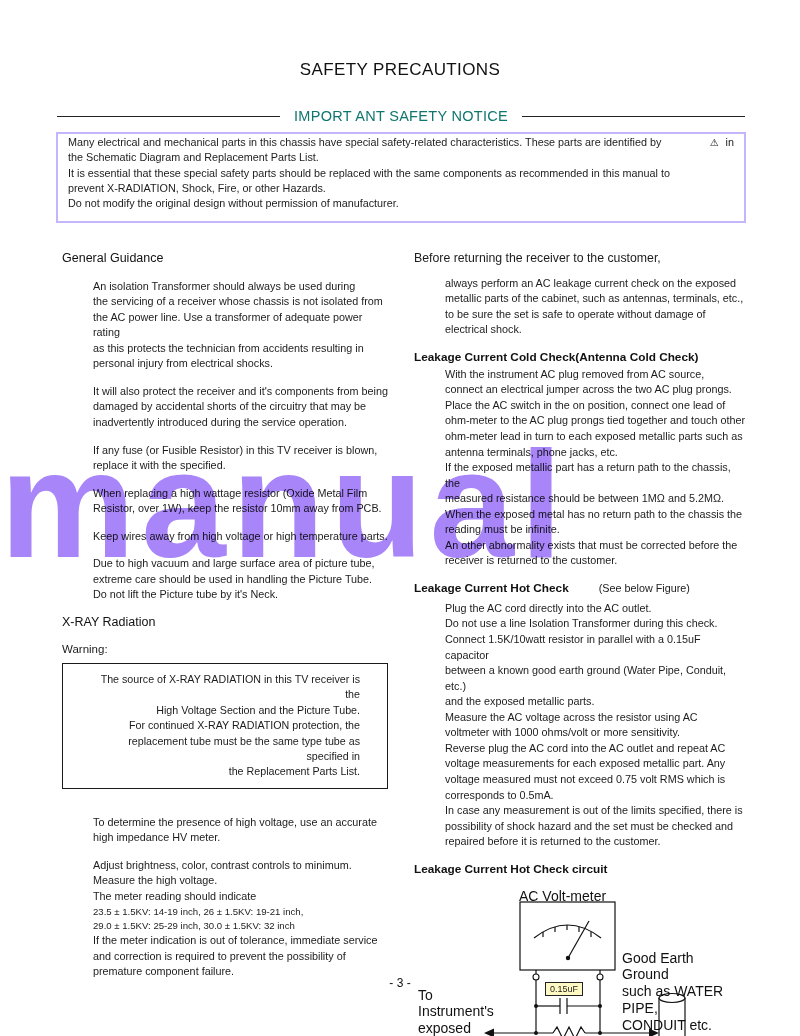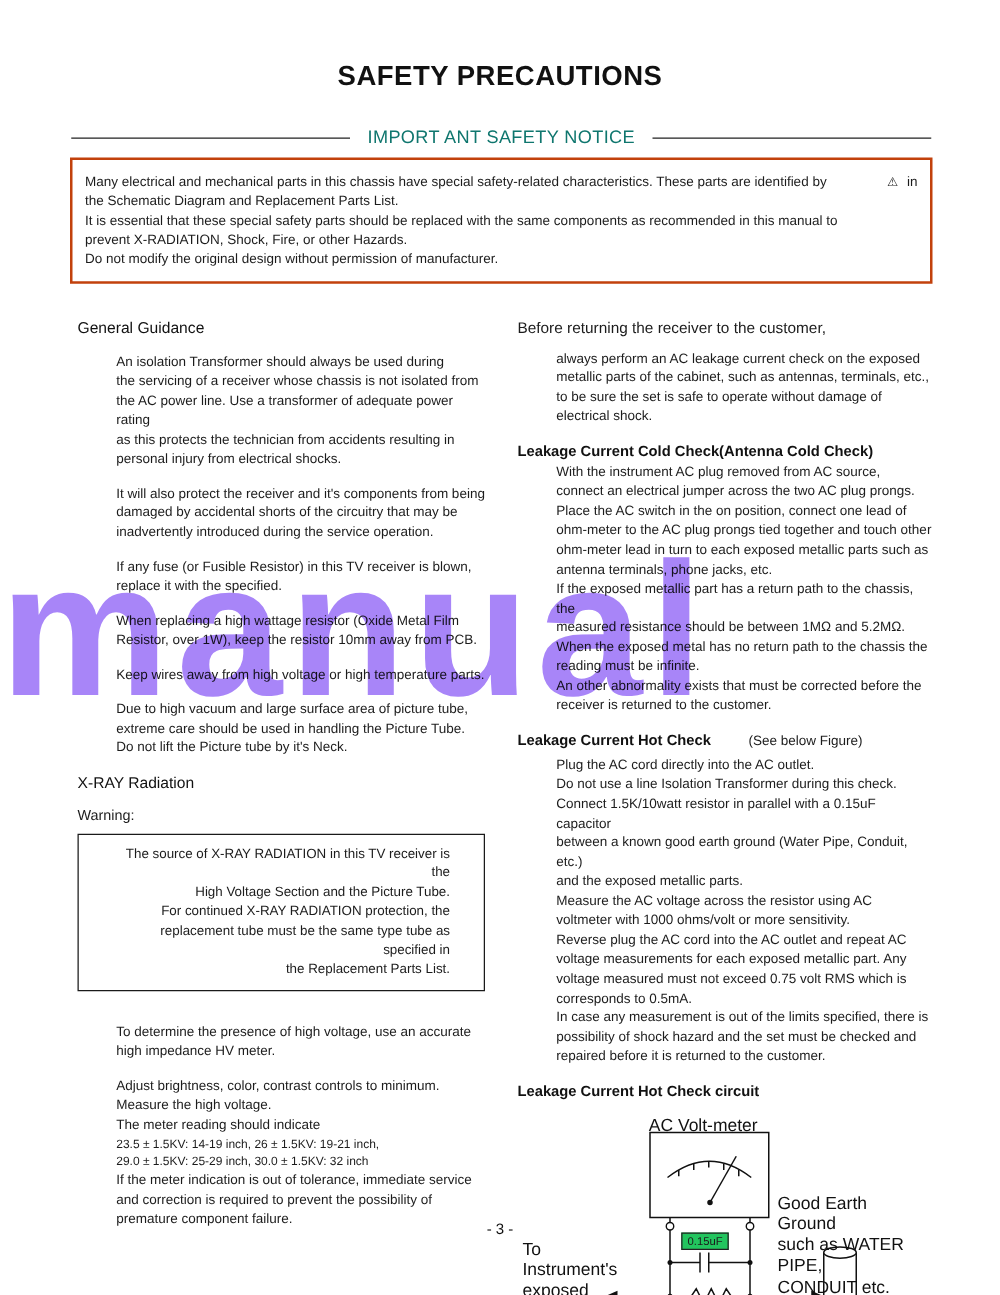--- a/index.html
+++ b/index.html
@@ -4,32 +4,32 @@
 <style>
   * { margin:0; padding:0; box-sizing:border-box; }
   html,body { background:#ffffff; }
   .page {
     position:relative; width:800px; height:1036px; background:#ffffff;
     font-family:"Liberation Sans","DejaVu Sans",sans-serif; color:#1c1c1c;
     overflow:hidden;
   }
   .pre { white-space:pre-line; }
   .doc-title {
-    padding-top:48px; text-align:center;
-    font-size:22px; font-weight:700; letter-spacing:.4px; color:#111;
+    padding-top:60px; text-align:center;
+    font-size:17px; font-weight:400; letter-spacing:.4px; color:#111;
   }
   .notice-header {
     display:flex; align-items:center; gap:14px;
     margin:28px 55px 0 57px;
   }
   .hline { flex:1; height:0; border-top:1.5px solid #222; }
   .notice-title { font-size:14.5px; letter-spacing:.3px; color:#0f766e; }
   .notice-box {
-    margin:8px 54px 0 56px; border:2px solid #c2410c;
-    padding:11px 10px 9px 10px; font-size:10.8px; line-height:1.42;
+    margin:8px 54px 0 56px; border:2px solid #c4b5fd;
+    padding:1px 10px 9px 10px; font-size:10.8px; line-height:1.42;
   }
   .notice-line1 { display:flex; justify-content:space-between; align-items:baseline; }
   .notice-symbol { white-space:nowrap; }
   .tri { font-family:"DejaVu Sans",sans-serif; font-size:10px; margin-right:4px; }
   .columns {
     display:flex; gap:26px; margin-top:28px; padding:0 54px 0 62px;
     position:relative; z-index:2;
   }
   .col-left { width:326px; flex:none; }
   .col-right { flex:1; min-width:0; }
@@ -52,21 +52,21 @@
   .para-hot { margin-bottom:20px; }
   .circuit-h { margin-bottom:12px; }
   .circuit { position:relative; height:184px; margin-left:4px; }
   .circuit svg { position:absolute; inset:0; }
   .c-label { position:absolute; font-size:14px; line-height:1.2; color:#111; }
   .meter-label { left:101px; top:0; }
   .ground-label { left:204px; top:62px; width:120px; }
   .instr-label { left:0px; top:99px; width:90px; }
   .cap-label {
     position:absolute; left:127px; top:94px; border:1px solid #222;
-    font-size:9px; padding:1px 4px; background:#22c55e;
+    font-size:9px; padding:1px 4px; background:#fef9c3;
   }
   .res-label { left:102px; top:156px; width:100px; text-align:center; }
   .page-num {
     position:absolute; top:976px; left:0; width:100%;
     text-align:center; font-size:12px; color:#111; z-index:2;
   }
   .watermark {
     position:absolute; top:428px; left:0; width:100%;
     font-family:Liberation Sans, sans-serif;
     font-weight:bold; font-size:152px; letter-spacing:6px; line-height:1;

